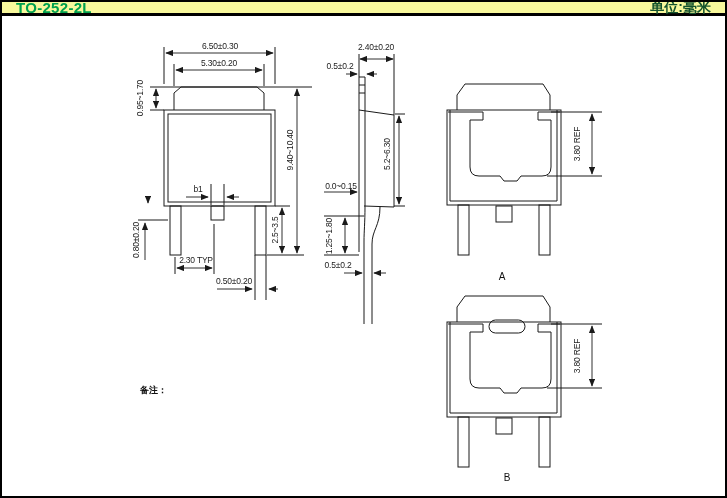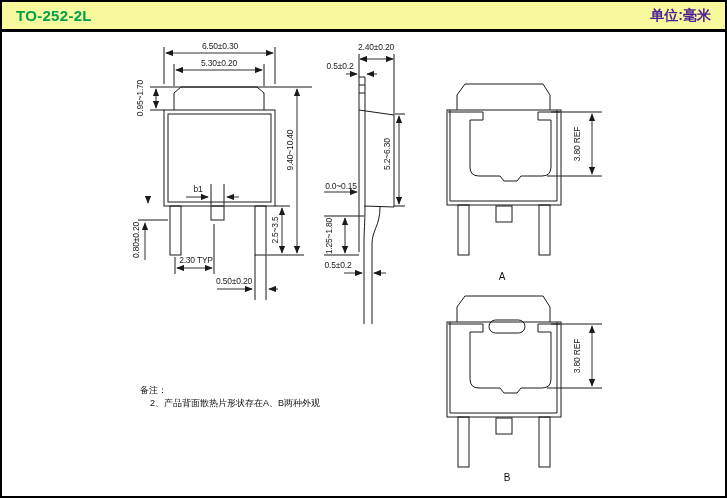--- a/index.html
+++ b/index.html
@@ -1,36 +1,36 @@
 <!DOCTYPE html>
 <html><head>
 <meta charset="utf-8">
 <style>
   html,body{margin:0;padding:0;background:#fff;}
   .page{position:relative;width:723px;height:494px;border:2px solid #000;font-family:"Liberation Sans",sans-serif;overflow:hidden;background:#fff;}
-  .header{position:absolute;left:0;top:0;width:100%;height:30px;background:#f8f89c;border-bottom:3px solid #000;display:flex;align-items:center;justify-content:space-between;box-sizing:border-box;padding:0 14px;}
+  .header{position:absolute;left:0;top:0;width:100%;height:14px;background:#f8f89c;border-bottom:3px solid #000;display:flex;align-items:center;justify-content:space-between;box-sizing:border-box;padding:0 14px;}
   .header .title{font-size:15px;font-weight:bold;color:#00a14e;letter-spacing:0.3px;}
   .header .unit{font-size:14px;font-weight:bold;color:#00a14e;}
   svg.drawing{position:absolute;left:0;top:0;width:723px;height:494px;}
   .ln line,.ln path,.ln rect{stroke:#1a1a1a;stroke-width:1;fill:none;}
   .dim line{stroke:#1a1a1a;stroke-width:0.9;fill:none;}
   .dtxt{font-family:"Liberation Sans",sans-serif;font-size:8.5px;fill:#222;text-anchor:middle;letter-spacing:-0.2px;}
   .vlabel{font-family:"Liberation Sans",sans-serif;font-size:10px;fill:#111;text-anchor:middle;}
   .notes{position:absolute;left:138px;top:382px;width:320px;color:#111;font-size:9px;line-height:13px;}
   .notes p{margin:0;}
-  .notes .nt{margin-bottom:0;}
+  .notes .nt{margin-bottom:22px;font-weight:bold;}
   .notes .ind{margin-left:10px;}
 </style>
 </head>
 <body>
 
 <div class="page">
   <div class="header" style="background: rgb(248, 248, 156);">
     <span class="title" style="color: rgb(0, 161, 78);">TO-252-2L</span>
-    <span class="unit" style="color: #4c1d95;">单位:毫米</span>
+    <span class="unit" style="color: #14532d;">单位:毫米</span>
   </div>
 
   <svg class="drawing" viewBox="0 0 723 494">
     <defs>
       <marker id="arr" viewBox="0 0 10 8" refX="9" refY="4" markerWidth="9" markerHeight="7" orient="auto-start-reverse">
         <path d="M0,0 L10,4 L0,8 z" fill="#1a1a1a" stroke="none"></path>
       </marker>
     </defs>
 
     <g class="ln">
@@ -152,15 +152,14 @@
       <g class="dim">
         <line x1="590" y1="112" x2="590" y2="172" marker-start="url(#arr)" marker-end="url(#arr)"></line>
         <text class="dtxt" transform="rotate(-90 578 142)" x="578" y="142">3.80 REF</text>
       </g>
     </g>
     <text class="vlabel" x="505" y="479">B</text>
   </svg>
 
   <div class="notes">
     <p class="nt">备注：</p>
-    <p class="ind">2、产品背面散热片形状存在A、B两种外观</p>
   </div>
 </div>
 
 </body></html>

